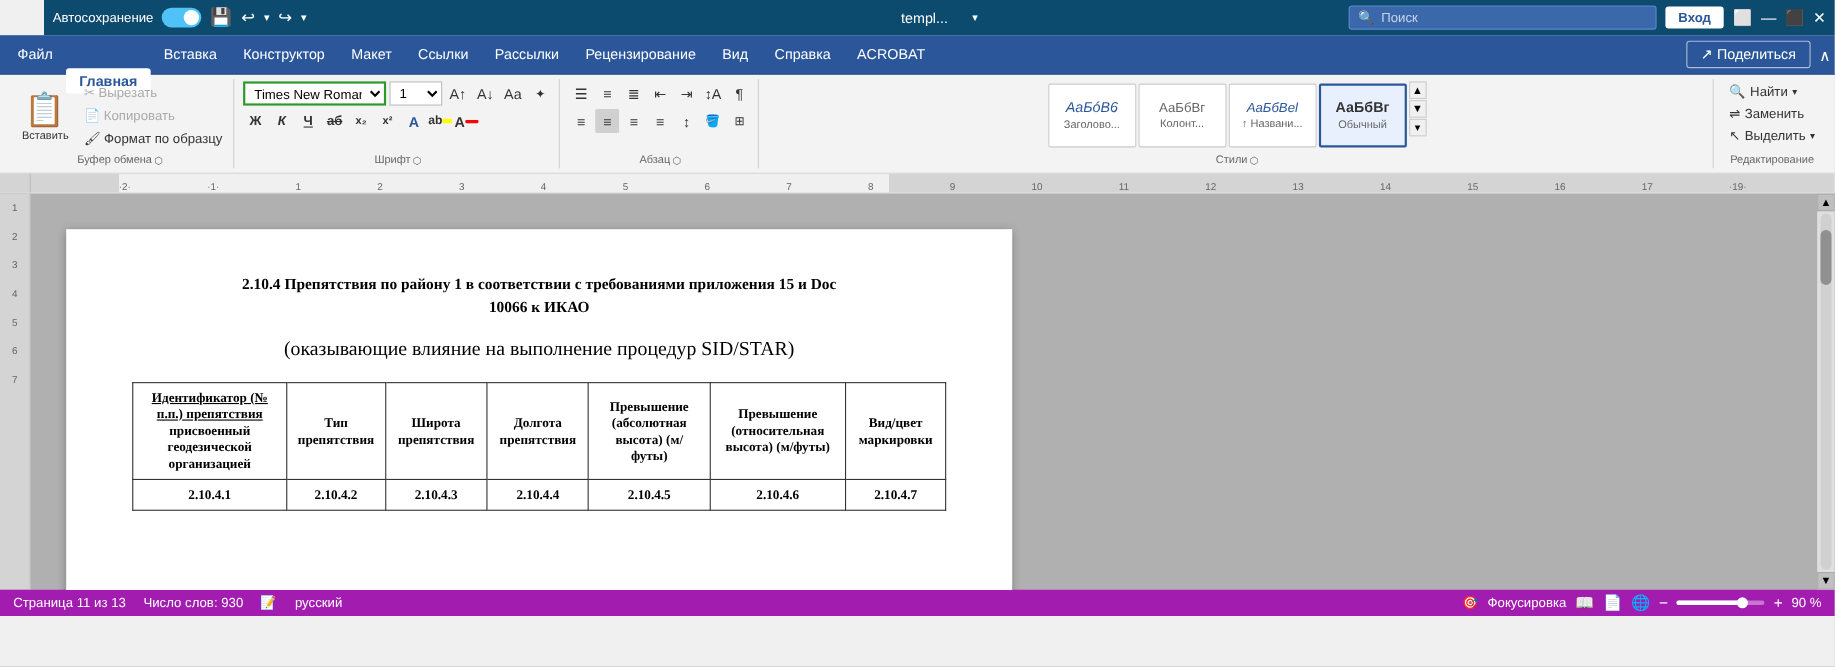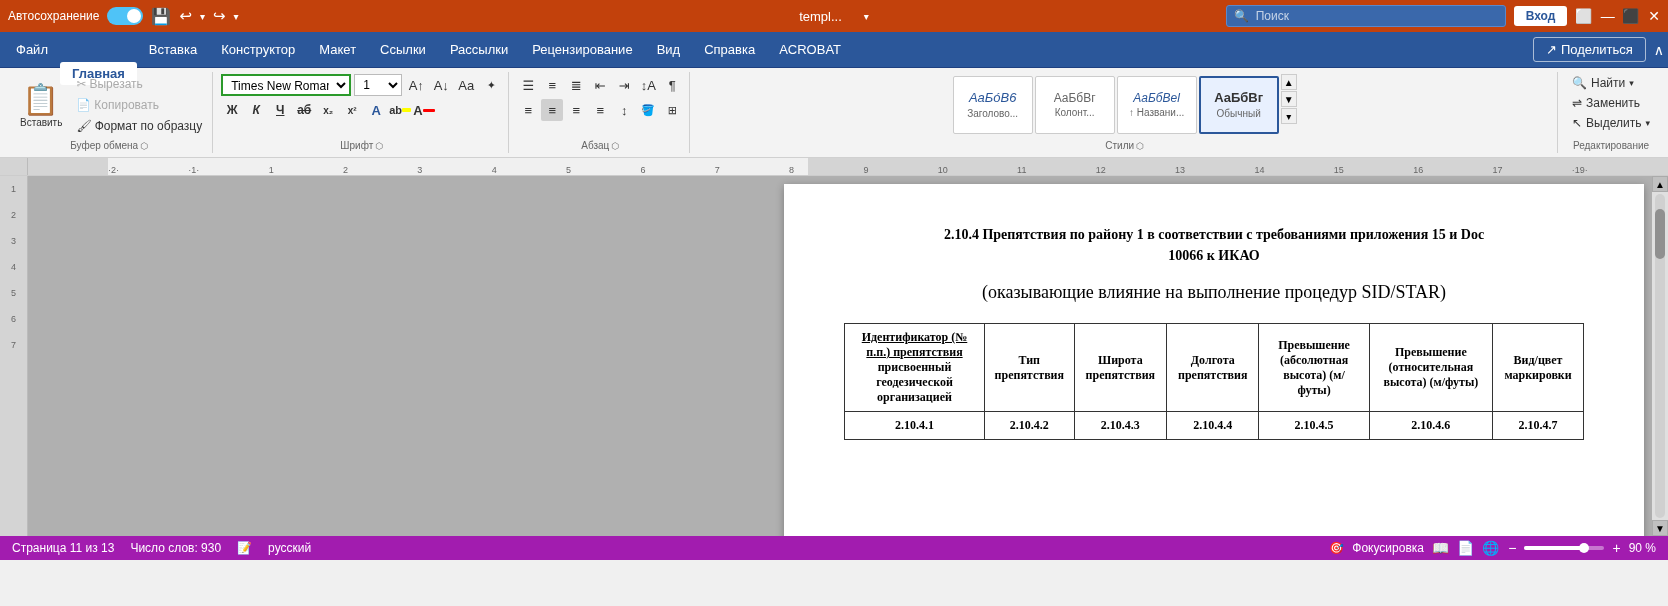--- a/index.html
+++ b/index.html
@@ -1,25 +1,26 @@
 <!DOCTYPE html>
 <html><head>
   <meta charset="utf-8">
   <style>
     * { box-sizing: border-box; margin: 0; padding: 0; }
     body { font-family: 'Segoe UI', Arial, sans-serif; font-size: 12px; background: #f0f0f0; width: 1668px; min-height: 606px; overflow: hidden; }
 
     
     .title-bar {
-      background: #c2410c;
+      background: #0c4a6e;
       height: 32px;
       display: flex;
       align-items: center;
       padding: 0 8px;
       color: white;
+      margin-left: 40px;
     }
     .title-bar-left { display: flex; align-items: center; gap: 8px; flex: 1; }
     .title-bar-center { flex: 1; display: flex; justify-content: center; align-items: center; gap: 22px; font-size: 13px; }
     .title-bar-right { flex: 1; display: flex; justify-content: flex-end; align-items: center; gap: 8px; }
     .autosave-label { font-size: 12px; color: white; }
     .toggle-switch {
       width: 36px; height: 18px; background: #4fc3f7; border-radius: 9px;
       position: relative; display: inline-block;
     }
     .toggle-knob {
@@ -150,21 +151,21 @@
       display: flex;
       background: #b0b0b0;
       flex: 1;
       overflow: hidden;
     }
     .left-ruler {
       width: 28px; background: #d4d4d4; border-right: 1px solid #bbb;
       display: flex; flex-direction: column; align-items: center;
       padding-top: 4px; font-size: 9px; color: #666;
     }
-    .page-area { flex: 1; padding: 8px; display: flex; justify-content: flex-end; overflow: auto; }
+    .page-area { flex: 1; padding: 32px; display: flex; justify-content: flex-start; overflow: auto; }
     .page {
       background: white; width: 860px; min-height: 380px;
       box-shadow: 0 2px 8px rgba(0,0,0,0.3);
       padding: 40px 60px;
       position: relative;
     }
     .right-scrollbar { width: 16px; background: #e0e0e0; display: flex; flex-direction: column; align-items: center; }
     .scrollbar-btn { width: 16px; height: 16px; background: #c0c0c0; display: flex; align-items: center; justify-content: center; font-size: 10px; cursor: pointer; border: 1px solid #aaa; }
 
     

